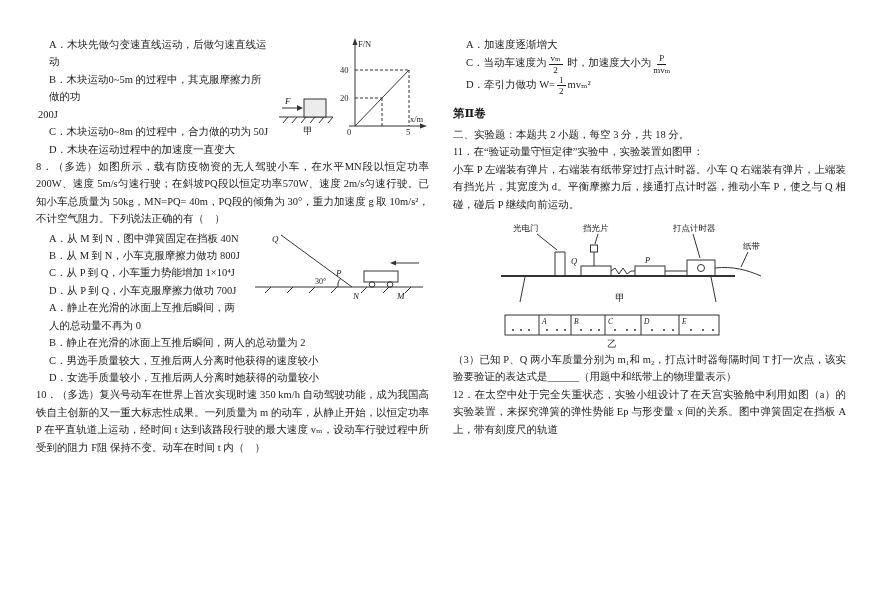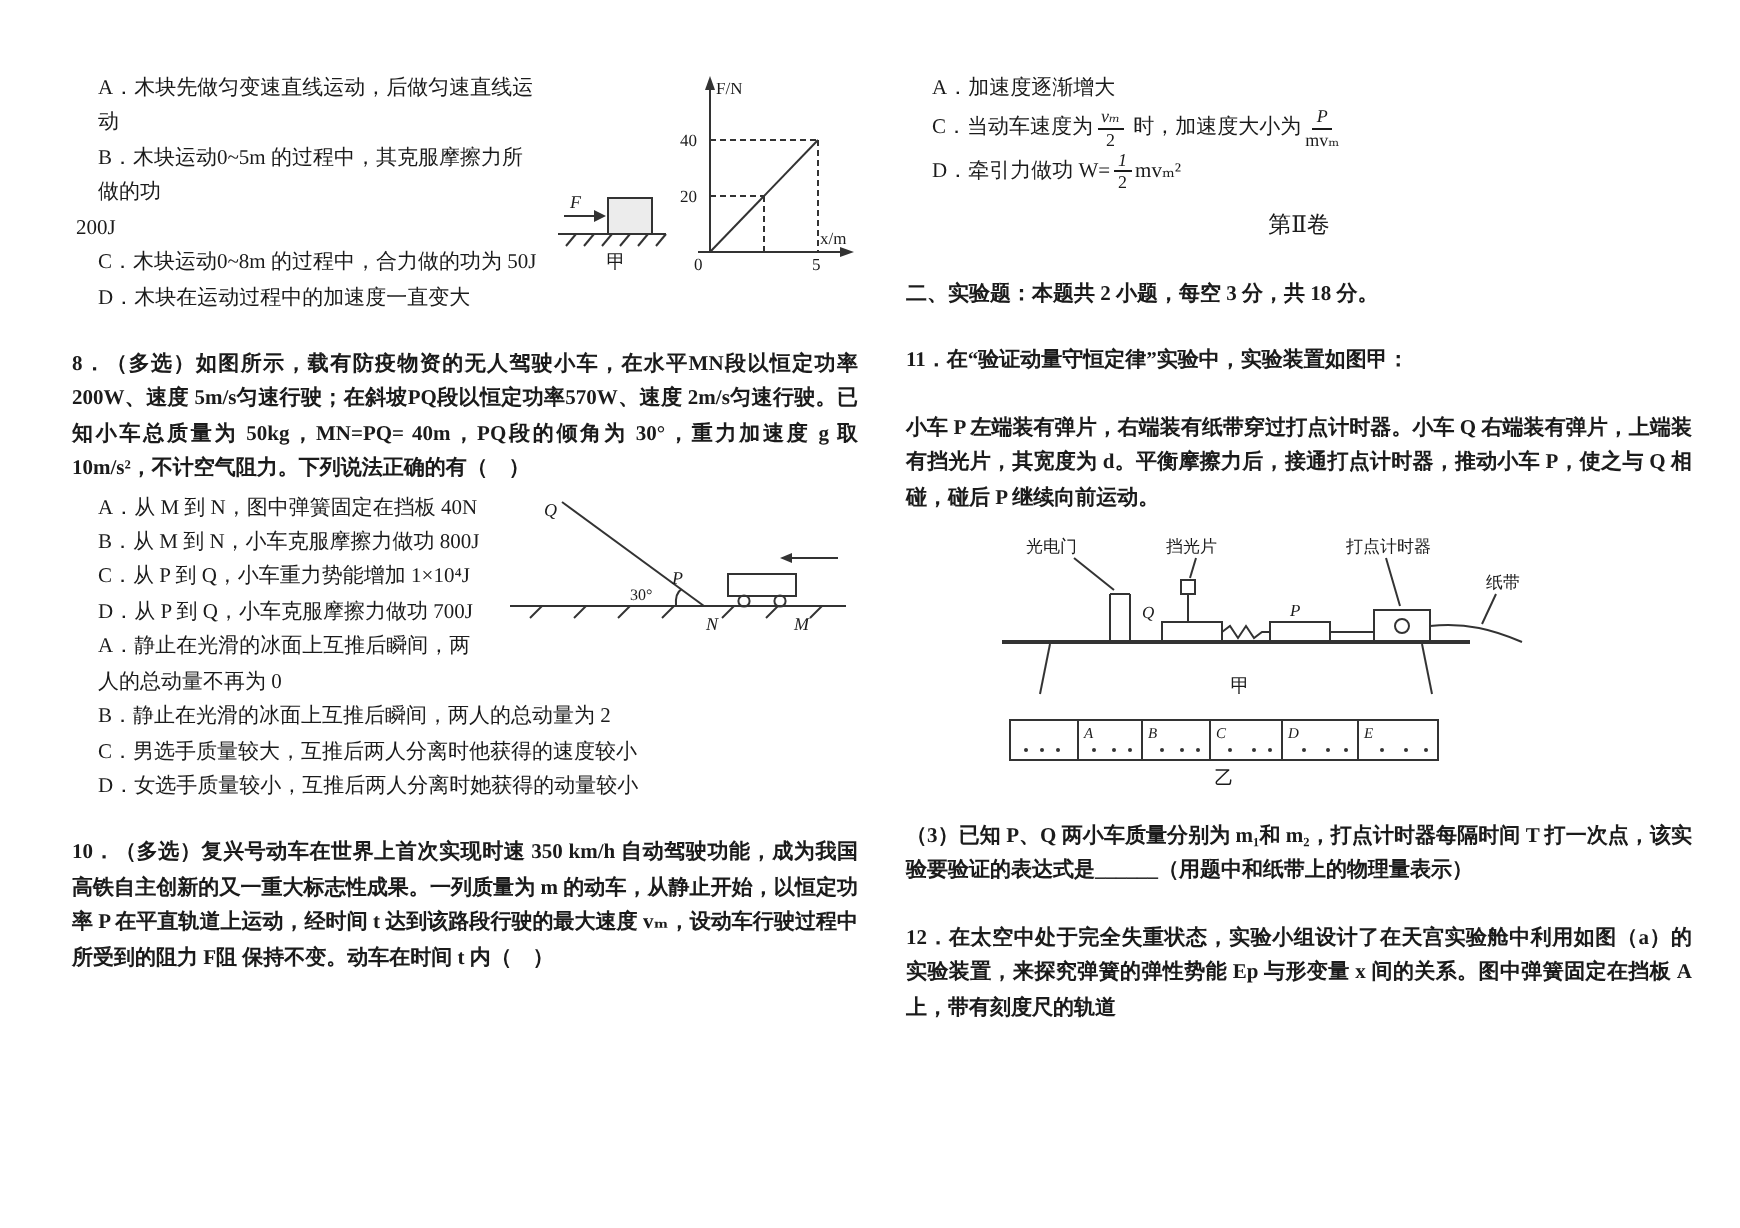--- a/index.html
+++ b/index.html
@@ -6,33 +6,33 @@
   html,body { background:#ffffff; }
   body {
     width:870px; height:614px; overflow:hidden;
     font-family:"Liberation Serif","DejaVu Serif",serif;
     color:#1b1b1b;
   }
   .page { display:flex; gap:24px; padding:36px 24px 0 36px; }
   .col { width:398px; font-size:10.5px; line-height:1.66; }
   .opt { padding-left:13px; }
   .opt-cont { padding-left:2px; }
-  p.stem { margin-top:16px; text-align:justify;font-weight:bold; }
+  p.stem { margin-top:0; text-align:justify; }
   .clear { clear:both; }
   .q7-figs {
     float:right; width:152px; margin:0 0 2px 6px;
     display:flex; align-items:flex-end; gap:2px;
   }
   .q8-figwrap { float:right; margin:0 0 2px 6px; }
   .q8-block { margin-top:2px; }
-  .section-title { text-align:center; font-weight:normal; font-size:11.5px; margin:7px 0 3px 0; }
+  .section-title { font-weight:bold; font-size:11.5px; margin:7px 0 3px 0; }
   .fig-center { margin:5px 0 2px 42px; }
   .fig-center.tape { margin-left:48px; }
   .frac { display:inline-flex; flex-direction:column; align-items:center; vertical-align:middle; line-height:1.15; font-size:9px; margin:0 2px; }
-  .frac .num { border-bottom:1px solid #1b1b1b; padding:0 2px; display:block;font-style:italic; }
+  .frac .num { border-bottom:1px solid #1b1b1b; padding:0 2px; display:block; }
   .frac .den { display:block; }
   svg { display:block; }
   svg text { fill:#1b1b1b; font-family:"Liberation Serif","DejaVu Serif",serif; }
 </style>
 </head>
 <body>
 
 <div class="page">
 
   <div class="col">

